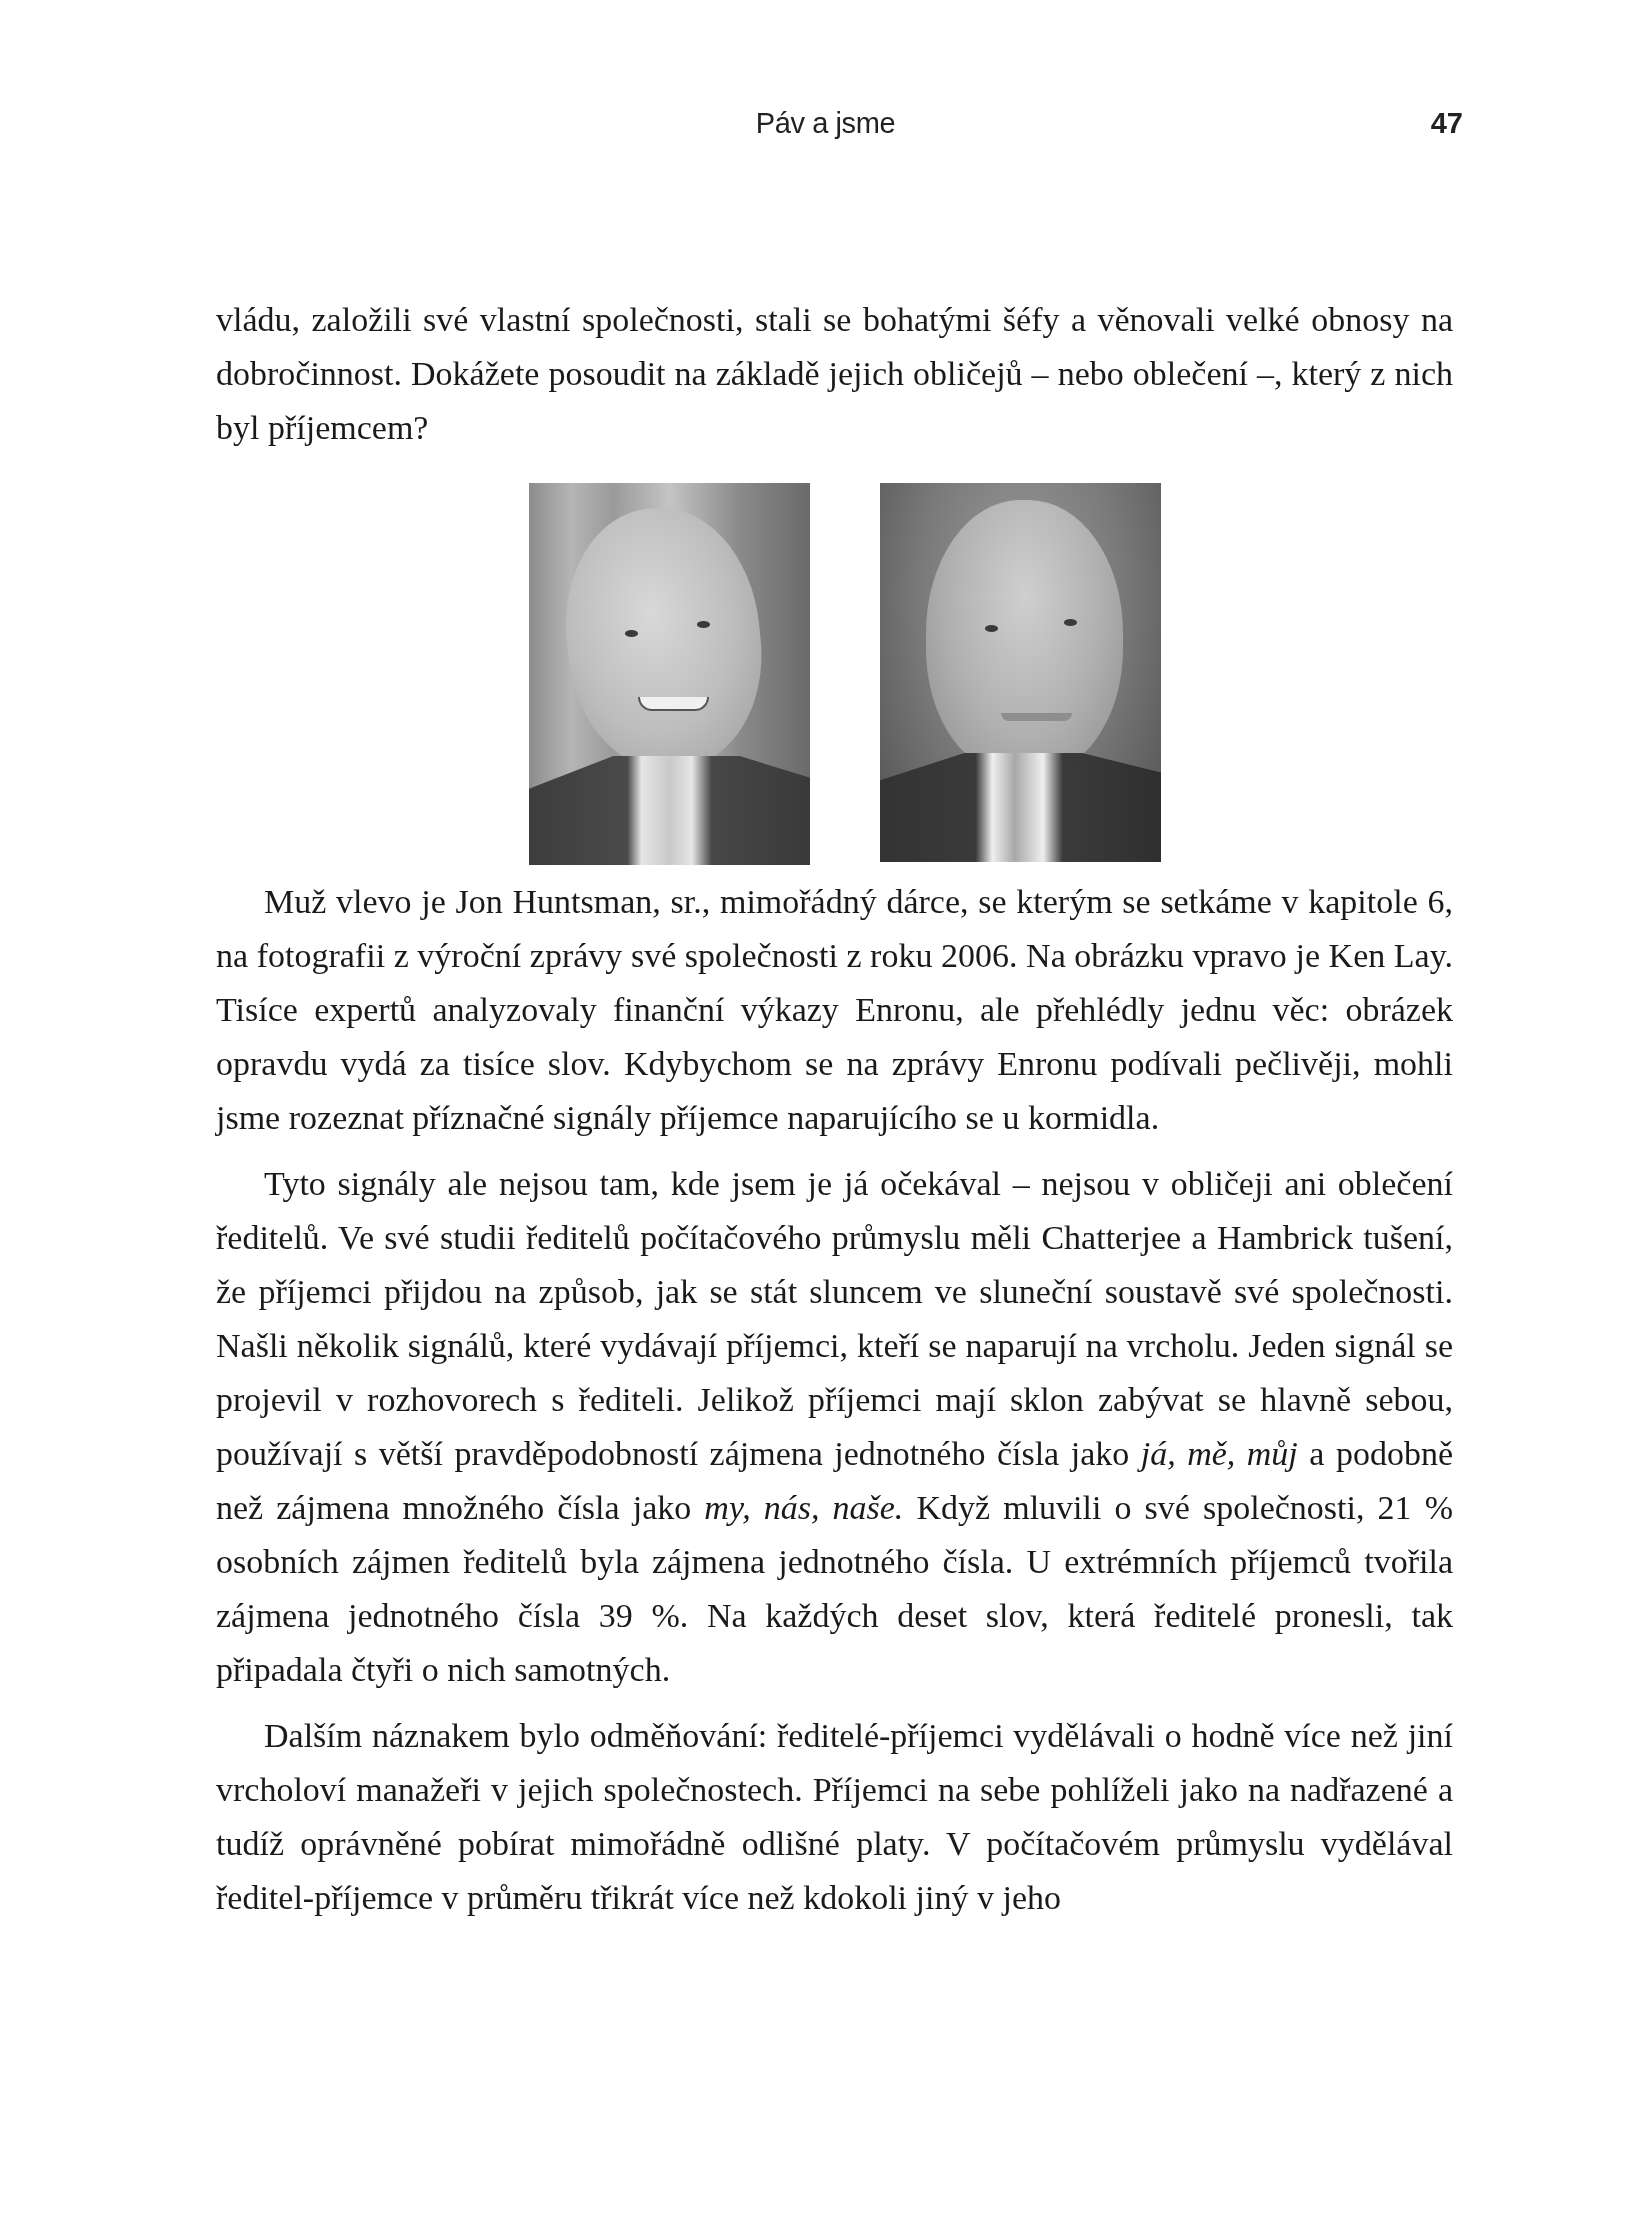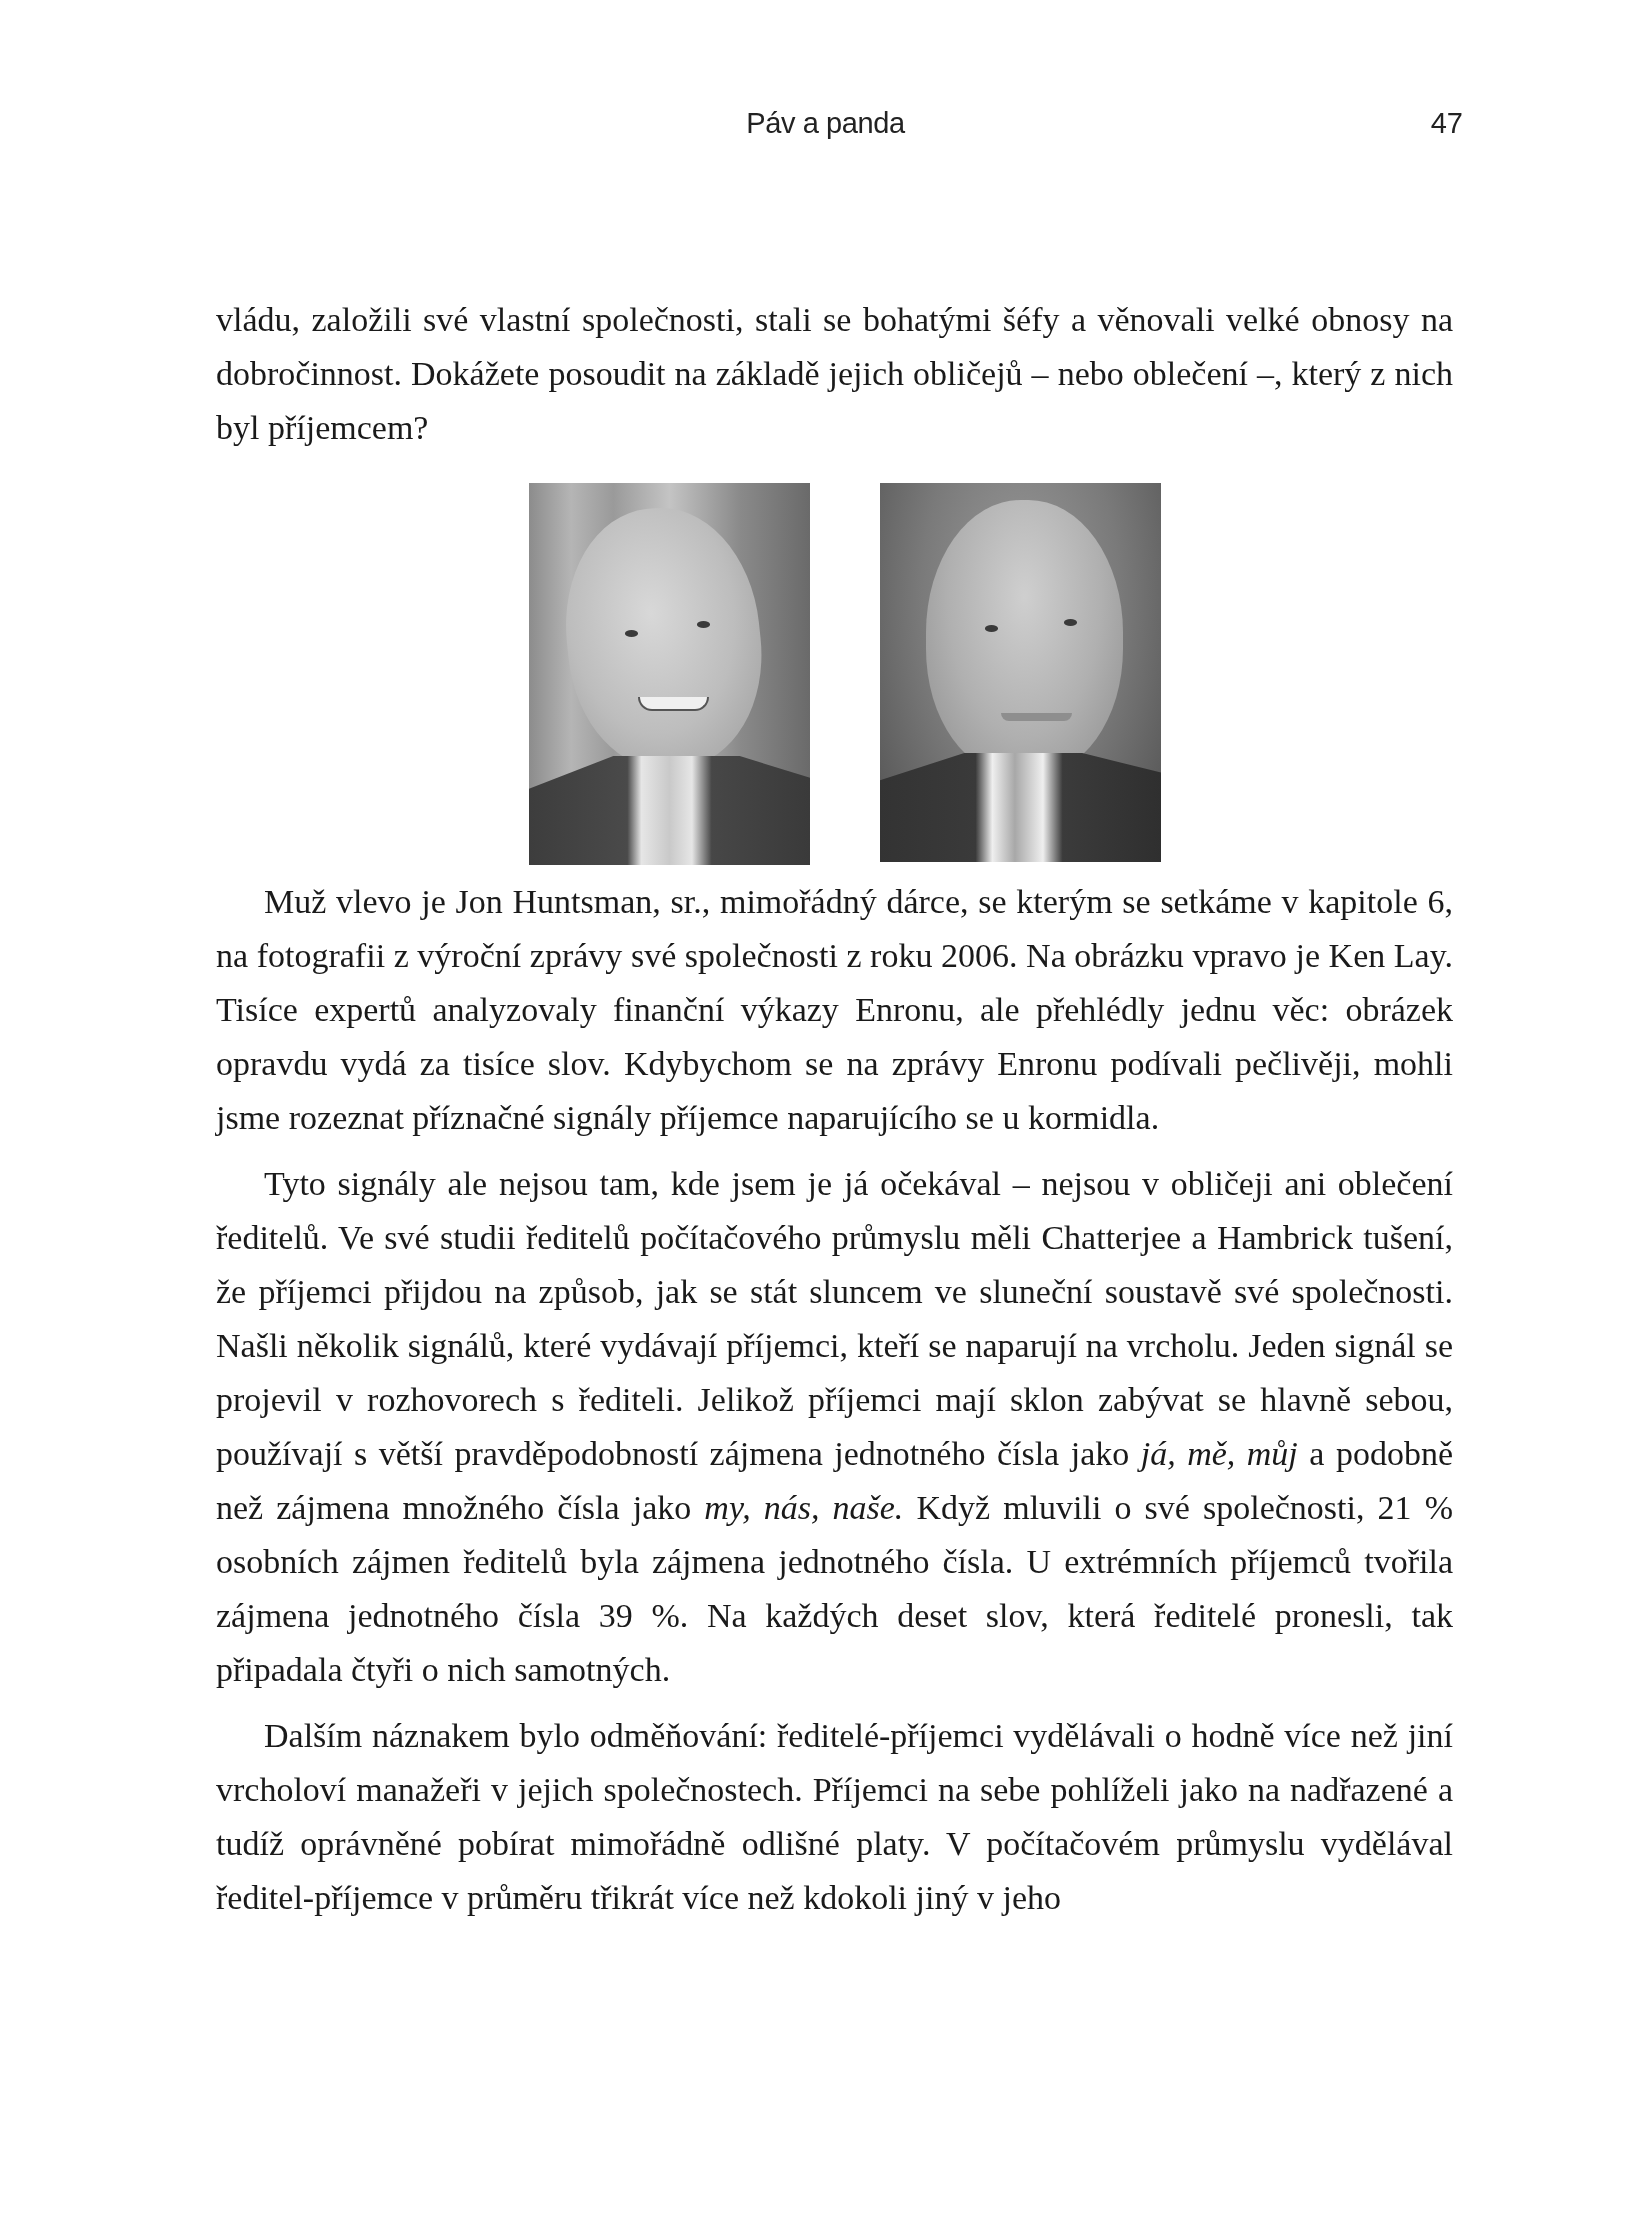--- a/index.html
+++ b/index.html
@@ -2,21 +2,21 @@
 <html style="font-size:13.4px"><head>
 <meta charset="utf-8">
 <style>
   html, body { margin: 0; padding: 0; background: #ffffff; }
   body { width: 1651px; height: 2216px; position: relative; overflow: hidden; color: #1a1a1a; }
   .running-head {
     position: absolute; top: 107px; left: 0; width: 1651px; height: 42px;
     font-family: "Liberation Sans", sans-serif; font-size: 29px; color: #222;
   }
   .running-title { position: absolute; left: 0; width: 1651px; text-align: center; top: 0; letter-spacing: -0.4px; }
-  .page-number { position: absolute; right: 188px; top: 0; }
+  .page-number { position: absolute; right: 188px; top: 0; font-weight: bold; }
   .text-block {
     position: absolute; left: 204px; width: 1261px;
     font-family: "Liberation Serif", serif; font-size: 34px; line-height: 54px;
     text-align: justify; color: #1a1a1a;
   }
   .text-block p { margin: 12px; }
   .text-block p.indent { text-indent: 48px; }
   .lead { top: 281px; }
   .body-text { top: 863px; }
   .figures { position: absolute; top: 483px; left: 0; width: 1651px; height: 385px; }
@@ -32,21 +32,21 @@
   .eye { position: absolute; width: 13.4px; height: 6.7px; background: #3a3a3a; border-radius: 50%; }
   .mouth { position: absolute; height: 11.7px; border-radius: 0 0 34px 34px; }
   .photo-left .mouth { background: #f0f0f0; border: 2.5px solid #555; border-top: none; }
   .photo-right .mouth { background: #8e8e8e; }
   em { font-style: italic; }
 </style>
 </head>
 <body>
 
 <div class="running-head">
-  <div class="running-title">Páv a panda</div>
+  <div class="running-title">Páv a jsme</div>
   <div class="page-number">47</div>
 </div>
 
 <div class="text-block lead">
   <p>vládu, založili své vlastní společnosti, stali se bohatými šéfy a věnovali velké obnosy na dobročinnost. Dokážete posoudit na základě jejich obličejů – nebo oblečení –, který z nich byl příjemcem?</p>
 </div>
 
 <div class="figures">
   <div class="photo photo-left" title="Jon Huntsman, sr.">
     <div class="head"></div>

